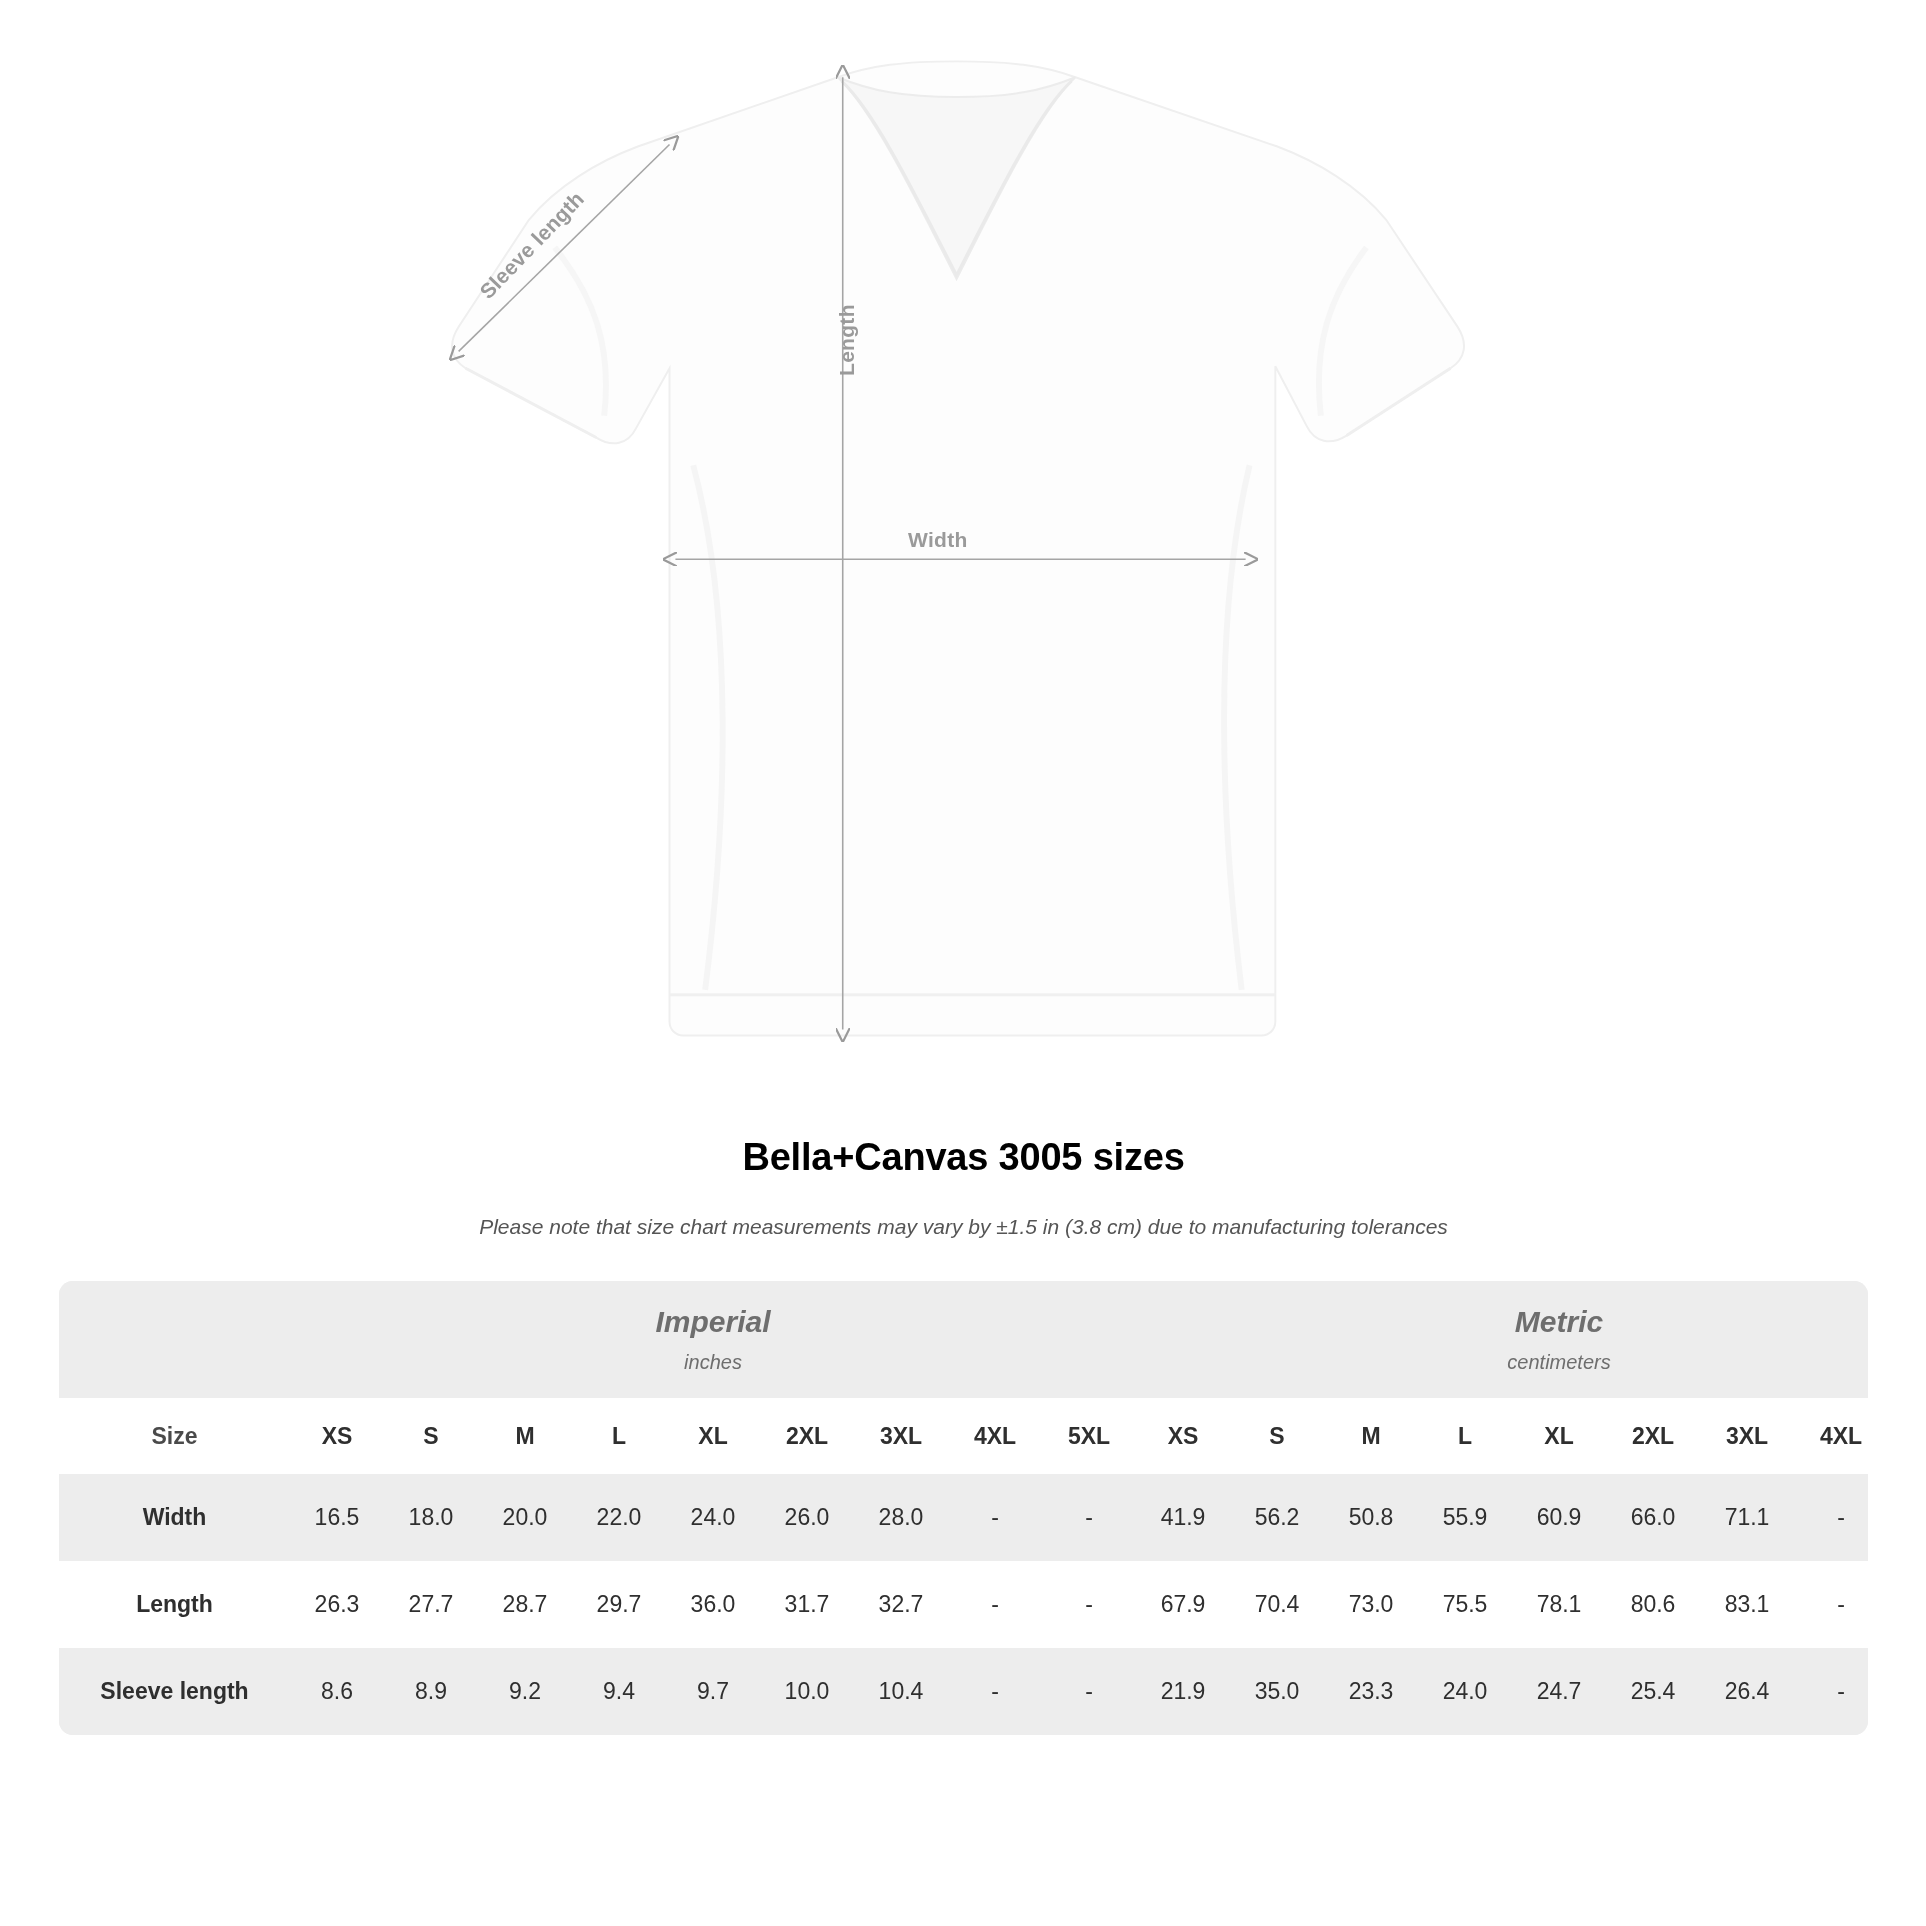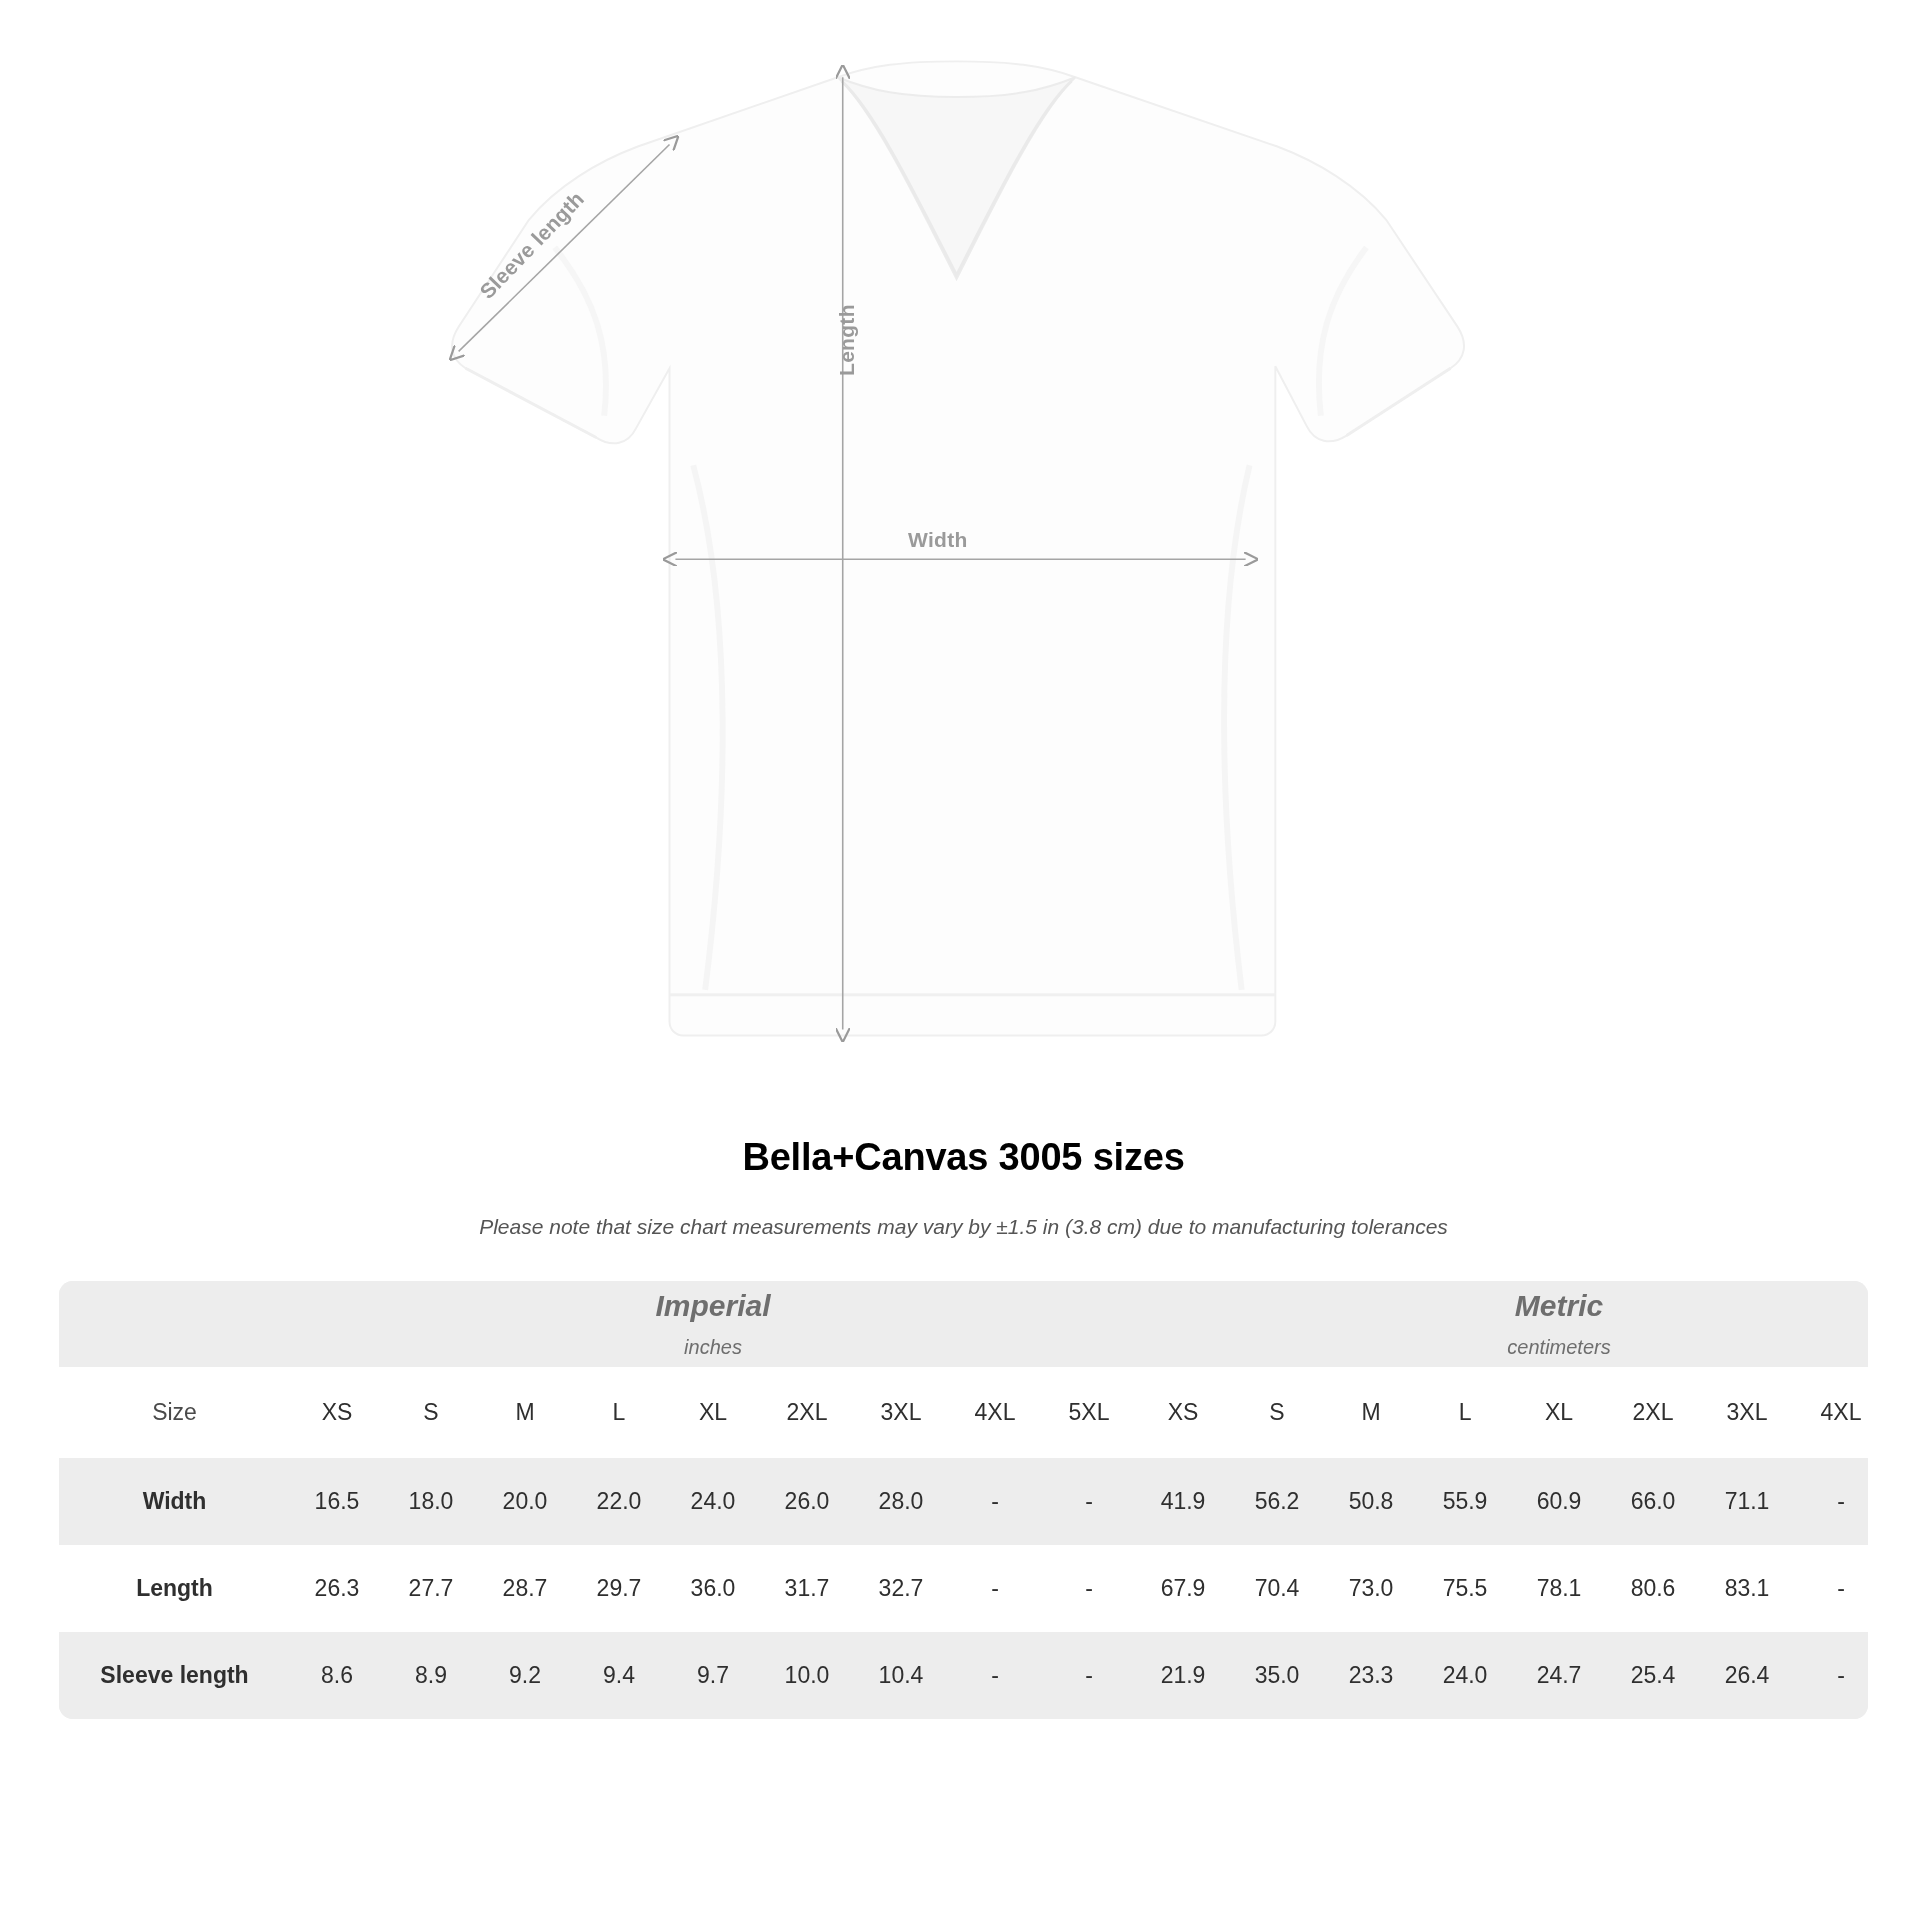--- a/index.html
+++ b/index.html
@@ -90,41 +90,41 @@
   table.size-table th {
     text-align: center;
     vertical-align: middle;
     font-size: 23px;
     color: #2f2f2f;
     padding: 0;
     border: none;
   }
   
   .unit-cell {
-    height: 86px;
+    height: 117px;
     background: #ededed;
   }
   .unit-name {
     font-size: 30px;
     font-weight: bold;
     font-style: italic;
     color: #6e6e6e;
     line-height: 1.15;
   }
   .unit-sub {
     font-size: 20px;
     font-style: italic;
     color: #6e6e6e;
     margin-top: 12px;
   }
   .row-size th,
   .row-size td {
-    height: 91px;
+    height: 76px;
     background: #ffffff;
-    font-weight: normal;
+    font-weight: bold;
     color: #4a4a4a;
     font-size: 23px;
   }
   .row-size th.label-cell {
     color: #4a4a4a;
   }
   .row-data td, .row-data th {
     height: 87px;
   }
   .row-data.odd td, .row-data.odd th {

